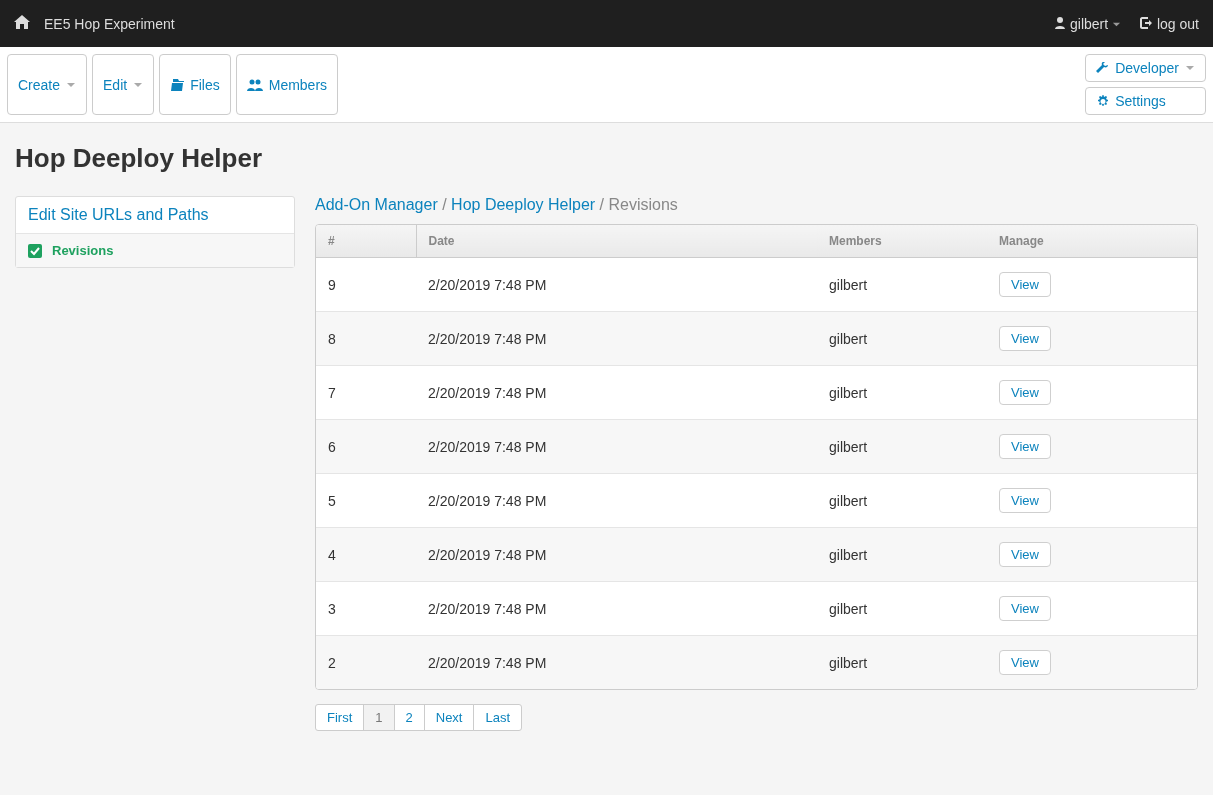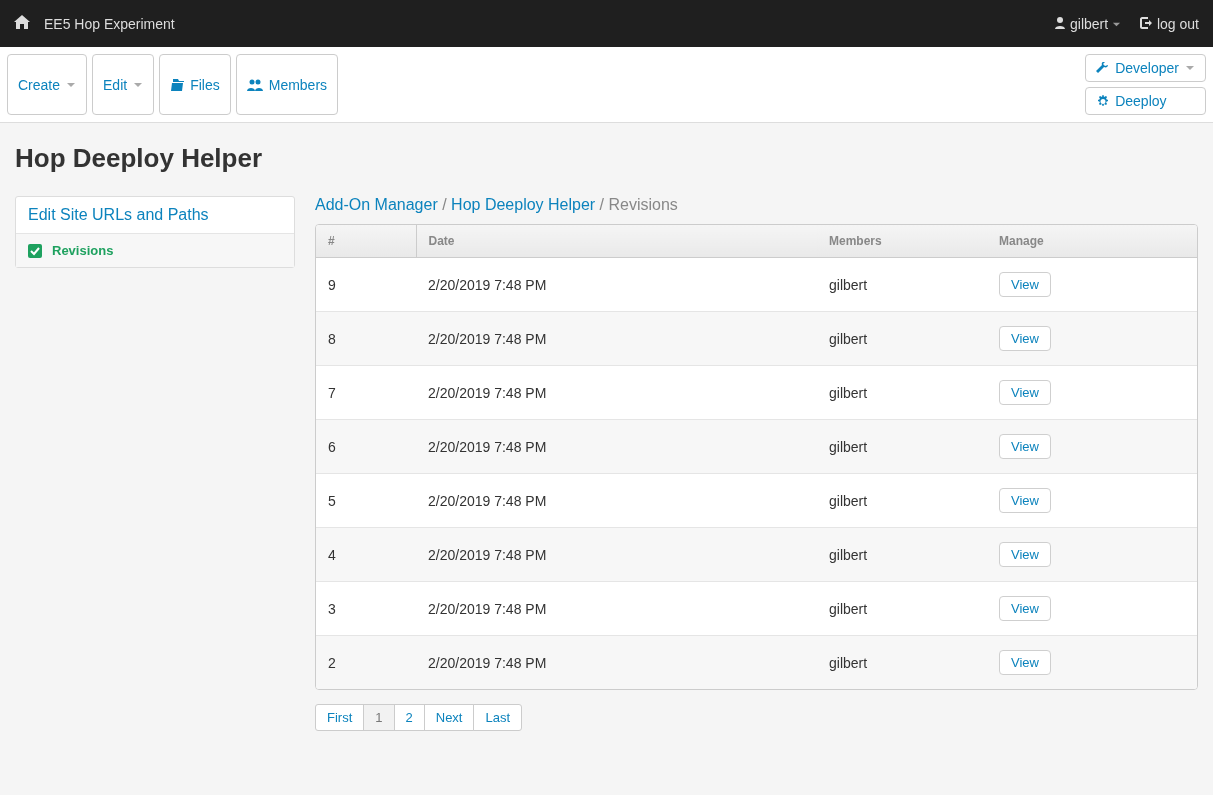--- a/index.html
+++ b/index.html
@@ -119,21 +119,21 @@
         </svg>
       <span>Developer</span>
       <svg class="chev" viewBox="0 0 10 10" fill="#aaa">
           <path d="M1 3 L5 7 L9 3 Z"></path>
         </svg>
     </button>
     <button class="btn">
       <svg width="13" height="13" viewBox="0 0 13 13" fill="#0c83bd">
           <path d="M6.5 0 L7.5 0 L8 2 L10 1 L11 2 L10 4 L12 5 L12 6 L10 7 L11 9 L10 10 L8 9 L7.5 11 L6.5 11 L6 9 L4 10 L3 9 L4 7 L2 6 L2 5 L4 4 L3 2 L4 1 L6 2 Z M7 4 A2.5 2.5 0 1 0 7 9 A2.5 2.5 0 1 0 7 4"></path>
         </svg>
-      <span>Deeploy</span>
+      <span>Settings</span>
     </button>
   </div>
 </div>
 
 <div class="content">
   <h1 class="page-title">Hop Deeploy Helper</h1>
 
   <div class="cols">
     <div class="sidebar">
       <div class="panel">

